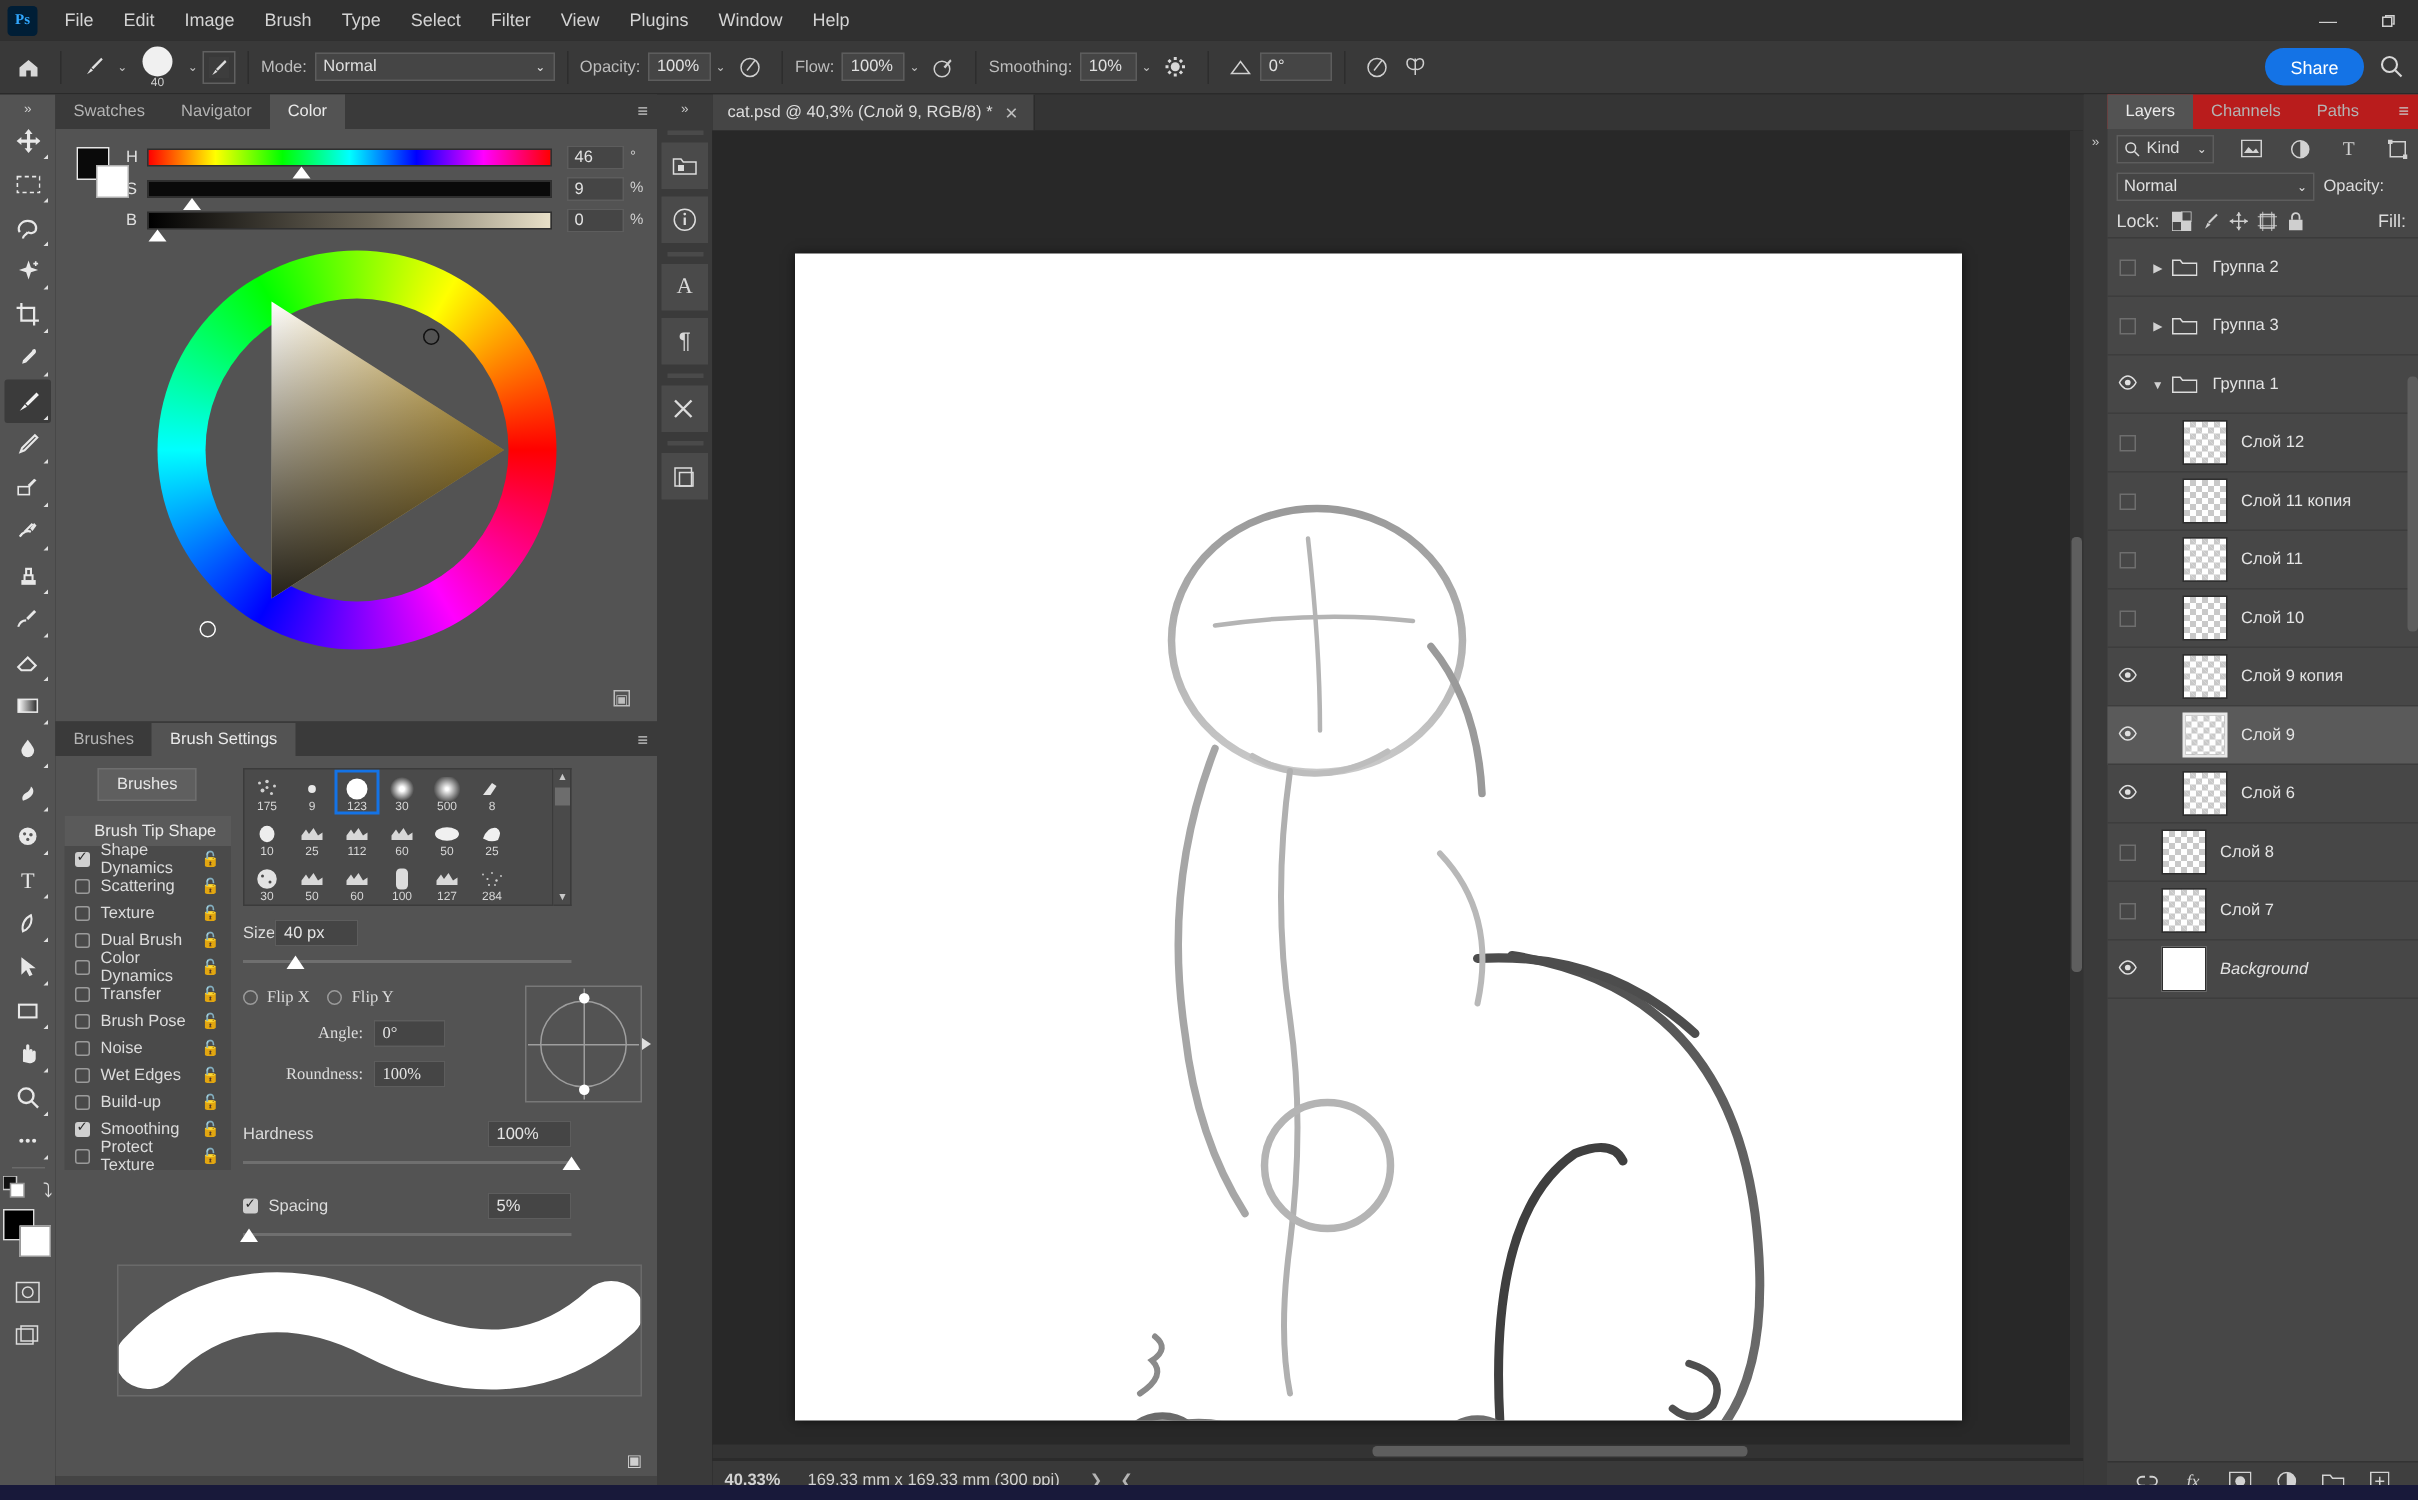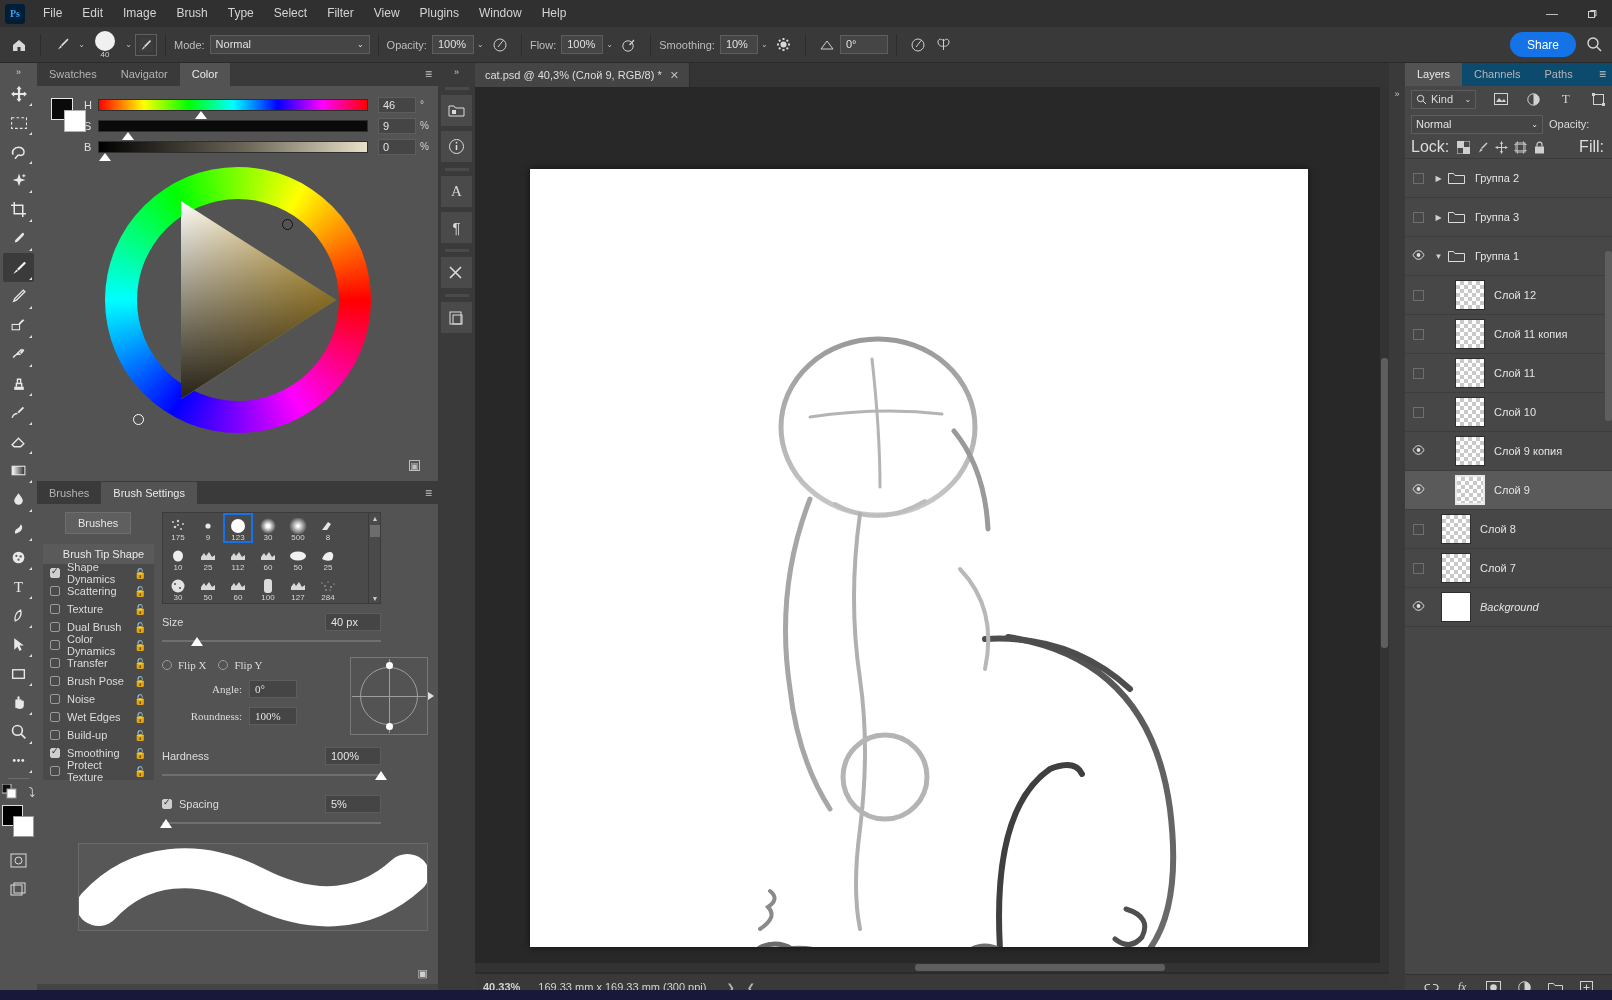--- a/index.html
+++ b/index.html
@@ -162,28 +162,28 @@
   .hscroll{position:absolute;left:0;bottom:28px;width:905px;height:9px;background:#333;}
   .hthumb{position:absolute;left:440px;bottom:29px;width:250px;height:7px;background:#5e5e5e;border-radius:3px;}
   .statusbar{position:absolute;left:0;bottom:0;width:914px;height:26px;background:#393939;display:flex;align-items:center;padding-left:8px;font-size:11px;color:#d2d2d2;}
   .zoomval{font-weight:bold;margin-right:18px;}
   .stat-arrows{margin-left:20px;display:flex;gap:12px;color:#b4b4b4;font-size:10px;}
 
   
   .rightdock{position:absolute;left:1389px;top:63px;width:223px;height:937px;background:#3a3a3a;}
   .rd-collapse{position:absolute;left:0;top:0;width:16px;height:937px;background:#3a3a3a;display:flex;justify-content:center;padding-top:26px;color:#c8c8c8;font-size:9px;}
   .lp{position:absolute;left:16px;top:0;width:207px;height:937px;background:#474747;}
-  .lp-tabs{display:flex;height:23px;background:#0c4a6e;position:relative;}
+  .lp-tabs{display:flex;height:23px;background:#b91c1c;position:relative;}
   .filterrow{display:flex;align-items:center;height:26px;padding:0 6px;gap:12px;}
   .kindsel{display:flex;align-items:center;background:#454545;border:1px solid #5d5d5d;height:19px;width:78px;padding:0 4px;font-size:11px;color:#dcdcdc;}
   .filtericon{width:19px;height:19px;display:flex;align-items:center;justify-content:center;color:#d0d0d0;margin-left:5px;}
   .blendrow{display:flex;align-items:center;height:24px;padding:0 6px;}
   .blendsel{display:flex;align-items:center;justify-content:space-between;background:#454545;border:1px solid #5d5d5d;height:19px;width:132px;padding:0 4px;font-size:11px;color:#e2e2e2;}
   .oplabel{font-size:11px;color:#dcdcdc;margin-left:6px;}
-  .lockrow{display:flex;align-items:center;height:22px;padding:0 6px;font-size:16px;color:#dcdcdc;}
+  .lockrow{display:flex;align-items:center;height:22px;padding:0 6px;font-size:12px;color:#dcdcdc;}
   .lockico2{width:19px;height:19px;display:flex;align-items:center;justify-content:center;color:#dcdcdc;}
   .layerlist{border-top:1px solid #3b3b3b;}
   .layerrow{display:flex;align-items:center;height:39px;border-bottom:1px solid #3d3d3d;position:relative;}
   .layerrow.sel{background:#5a5a5a;}
   .eyecell{width:26px;height:39px;display:flex;align-items:center;justify-content:center;}
   .eye{color:#e0e0e0;font-size:11px;}
   .eye-empty{width:11px;height:11px;border:1px solid #6e6e6e;}
   .arrowcell{width:15px;display:flex;align-items:center;justify-content:center;color:#d0d0d0;font-size:8px;}
   .foldericon{width:20px;height:39px;display:flex;align-items:center;justify-content:center;}
   .thumb{width:30px;height:30px;border:1px solid #2e2e2e;margin-left:2px;flex:none;
@@ -854,21 +854,21 @@
                 <div class="tip"></div>
                 <div class="tip"></div>
               </div>
             <div class="gridscroll">
               <div class="gs-up">▲</div>
               <div class="gs-thumb"></div>
               <div class="gs-dn">▼</div>
             </div>
           </div>
 
-          <div class="fieldrow" style="justify-content:space-between;width:219px;gap:32px;">
+          <div class="fieldrow" style="width:219px;">
             <span class="frlabel">Size</span>
             <div class="frfield" style="width:56px;">40 px</div>
           </div>
           <div class="sliderline" style="width:219px;">
             <div class="sl-track"></div>
             <div class="sl-thumb" id="sizeThumb" style="left: 29.04px;"></div>
           </div>
 
           <div style="display:flex;">
             <div style="flex:1;font-family:Liberation Serif, serif;">
@@ -1210,20 +1210,31 @@
                   <path d="M6.5 0.6C3 .6 1 5 1 5s2 4.4 5.5 4.4S12 5 12 5 10 .6 6.5.6z" fill="none" stroke="#e0e0e0"></path>
                   <circle cx="6.5" cy="5" r="1.9" fill="#e0e0e0"></circle>
                 </svg></span>
             </span>
             <span style="width:22px"></span>
             <span class="thumb sel-th"></span>
             <span class="lname">Слой 9</span>
           </div>
           <div class="layerrow">
             <span class="eyecell">
+              <span class="eye"><svg width="13" height="10" viewBox="0 0 13 10">
+                  <path d="M6.5 0.6C3 .6 1 5 1 5s2 4.4 5.5 4.4S12 5 12 5 10 .6 6.5.6z" fill="none" stroke="#e0e0e0"></path>
+                  <circle cx="6.5" cy="5" r="1.9" fill="#e0e0e0"></circle>
+                </svg></span>
+            </span>
+            <span style="width:22px"></span>
+            <span class="thumb"></span>
+            <span class="lname">Слой 6</span>
+          </div>
+          <div class="layerrow">
+            <span class="eyecell">
               <span class="eye-empty"></span>
             </span>
             <span style="width:8px"></span>
             <span class="thumb"></span>
             <span class="lname">Слой 8</span>
           </div>
           <div class="layerrow">
             <span class="eyecell">
               <span class="eye-empty"></span>
             </span>

